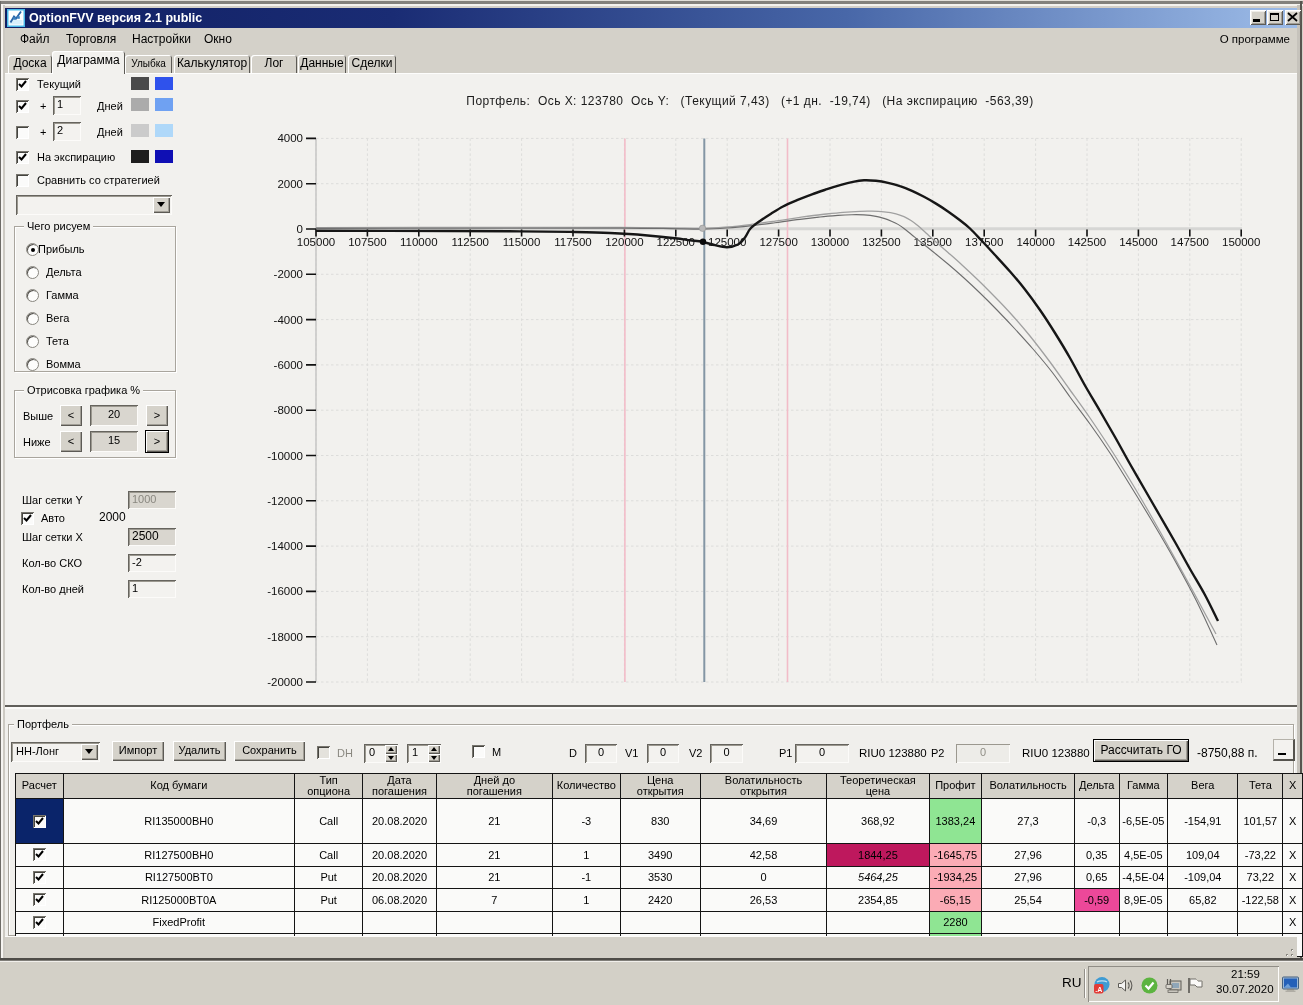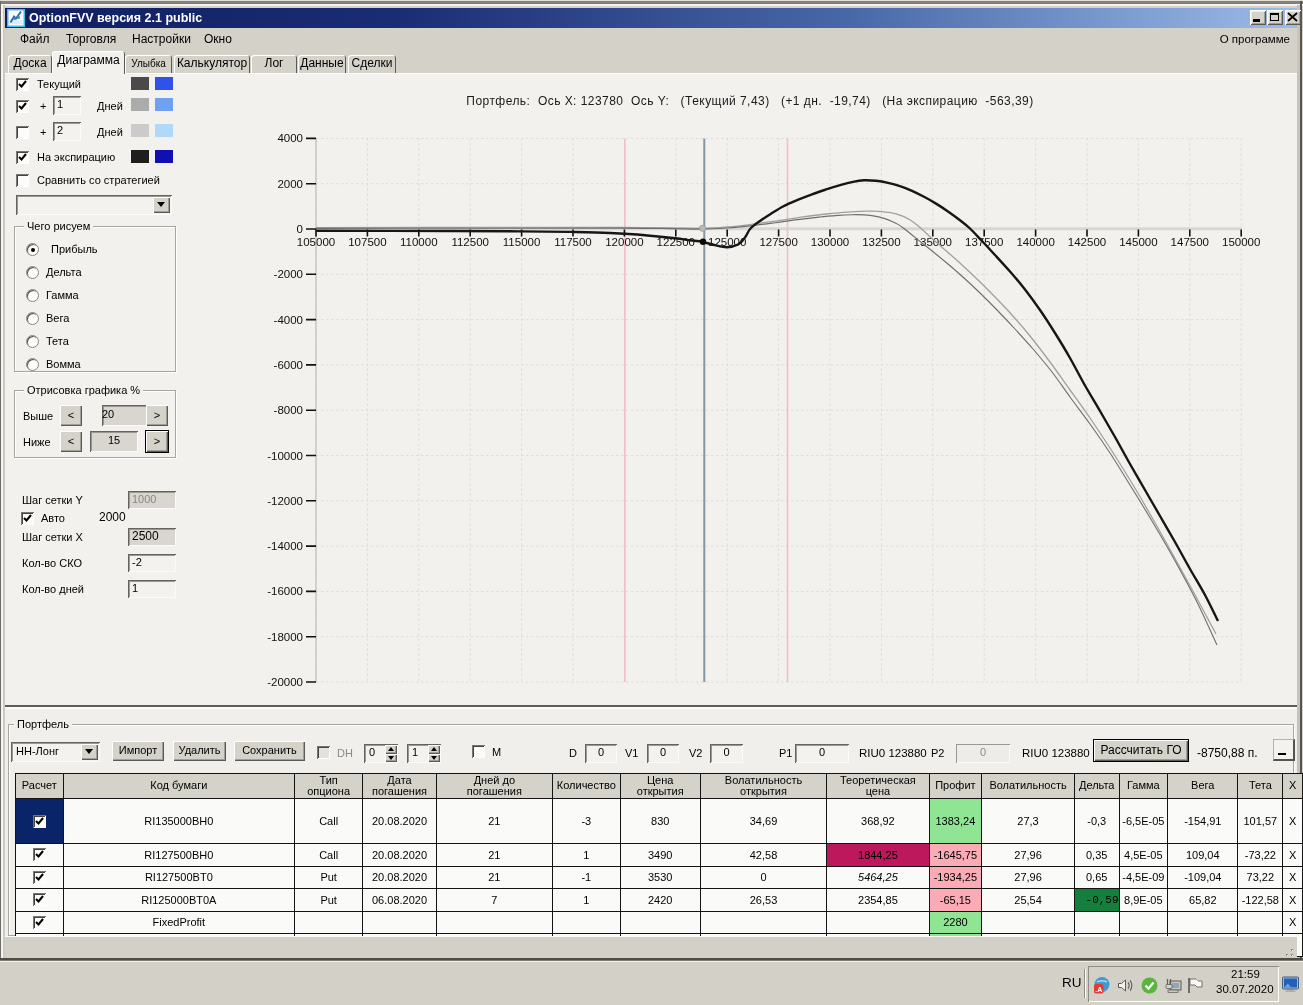--- a/index.html
+++ b/index.html
@@ -102,36 +102,36 @@
 <div class="btn ab" style="left:153px;top:197px;width:17px;height:16px">
     <svg width="9" height="6" viewBox="0 0 9 6" style="display:block;margin:5px auto 0">
       <path d="M0 0 L8 0 L4 5 Z" fill="#000"></path>
     </svg>
   </div>
 <div class="grp" style="left:14px;top:226px;width:162px;height:146px"></div>
 <div class="grplbl" style="left:24px;top:221px">Чего рисуем</div>
 <div class="radio" style="left:26px;top:243px">
     <div class="ab" style="left:3.5px;top:3.5px;width:4px;height:4px;border-radius:50%;background:#000"></div>
   </div>
-<div class="lbl" style="left:51px;top:243px">Прибыль</div>
+<div class="lbl" style="left:38px;top:243px">Прибыль</div>
 <div class="radio" style="left:26px;top:266px"></div>
 <div class="lbl" style="left:46px;top:266px">Дельта</div>
 <div class="radio" style="left:26px;top:289px"></div>
 <div class="lbl" style="left:46px;top:289px">Гамма</div>
 <div class="radio" style="left:26px;top:312px"></div>
 <div class="lbl" style="left:46px;top:312px">Вега</div>
 <div class="radio" style="left:26px;top:335px"></div>
 <div class="lbl" style="left:46px;top:335px">Тета</div>
 <div class="radio" style="left:26px;top:358px"></div>
 <div class="lbl" style="left:46px;top:358px">Вомма</div>
 <div class="grp" style="left:14px;top:390px;width:162px;height:68px"></div>
 <div class="grplbl" style="left:24px;top:385px">Отрисовка графика %</div>
 <div class="lbl" style="left:23px;top:410px">Выше</div>
 <div class="btn ab" style="left:60px;top:405px;width:22px;height:21px;line-height:20px">&lt;</div>
-<div class="edit ab" style="left:102px;top:405px;width:48px;height:21px;line-height:19px;text-align:left;background:#D9D6CF">20</div>
+<div class="edit ab" style="left:90px;top:405px;width:48px;height:21px;line-height:19px;text-align:center;background:#D9D6CF">20</div>
 <div class="btn ab" style="left:146px;top:405px;width:22px;height:21px;line-height:20px;">&gt;</div>
 <div class="lbl" style="left:23px;top:436px">Ниже</div>
 <div class="btn ab" style="left:60px;top:431px;width:22px;height:21px;line-height:20px">&lt;</div>
 <div class="edit ab" style="left:90px;top:431px;width:48px;height:21px;line-height:19px;text-align:center;background:#D9D6CF">15</div>
 <div class="btn ab" style="left:146px;top:431px;width:22px;height:21px;line-height:20px;outline:1px solid #000;">&gt;</div>
 <div class="lbl" style="left:22px;top:494px">Шаг сетки Y</div>
 <div class="edit ab" style="left:128px;top:491px;width:48px;height:18px;line-height:16px;padding-left:4px;background:#D9D6CF;color:#8A8880">1000</div>
 <div class="cb" style="left:21px;top:512px;background:#FBFBFA">
     <svg width="9" height="9" viewBox="0 0 9 9">
       <path d="M1 4 L3.5 6.5 L8 1" stroke="#000" stroke-width="2" fill="none"></path>
@@ -346,21 +346,21 @@
 <td style="border:1.5px solid #141414;text-align:center;padding:0;background:#FAFAF9;">Put</td>
 <td style="border:1.5px solid #141414;text-align:center;padding:0;background:#FAFAF9;">20.08.2020</td>
 <td style="border:1.5px solid #141414;text-align:center;padding:0;background:#FAFAF9;">21</td>
 <td style="border:1.5px solid #141414;text-align:center;padding:0;background:#FAFAF9;">-1</td>
 <td style="border:1.5px solid #141414;text-align:center;padding:0;background:#FAFAF9;">3530</td>
 <td style="border:1.5px solid #141414;text-align:center;padding:0;background:#FAFAF9;">0</td>
 <td style="border:1.5px solid #141414;text-align:center;padding:0;background:#FAFAF9;font-style:italic;">5464,25</td>
 <td style="border:1.5px solid #141414;text-align:center;padding:0;background:#FAFAF9;background:#FBABB5;">-1934,25</td>
 <td style="border:1.5px solid #141414;text-align:center;padding:0;background:#FAFAF9;">27,96</td>
 <td style="border:1.5px solid #141414;text-align:center;padding:0;background:#FAFAF9;">0,65</td>
-<td style="border:1.5px solid #141414;text-align:center;padding:0;background:#FAFAF9;">-4,5E-09</td>
+<td style="border:1.5px solid #141414;text-align:center;padding:0;background:#FAFAF9;">-4,5E-04</td>
 <td style="border:1.5px solid #141414;text-align:center;padding:0;background:#FAFAF9;">-109,04</td>
 <td style="border:1.5px solid #141414;text-align:center;padding:0;background:#FAFAF9;">73,22</td>
 <td style="border:1.5px solid #141414;text-align:center;padding:0;background:#FAFAF9;">X</td>
 </tr>
 <tr style="height:22.5px">
 <td style="border:1.5px solid #141414;text-align:center;padding:0;background:#FAFAF9;">
           <div style="position:relative;width:13px;height:13px;margin:0 auto;background:#FBFBFA;box-shadow:inset 1px 1px 0 #77756E,inset -1px -1px 0 #FFFFFF,inset 2px 2px 0 #45443F">
             <svg width="9" height="9" viewBox="0 0 9 9" style="position:absolute;left:2px;top:2px">
               <path d="M1 4 L3.5 6.5 L8 1" stroke="#000" stroke-width="2" fill="none"></path>
             </svg>
@@ -369,21 +369,21 @@
 <td style="border:1.5px solid #141414;text-align:center;padding:0;background:#FAFAF9;">RI125000BT0A</td>
 <td style="border:1.5px solid #141414;text-align:center;padding:0;background:#FAFAF9;">Put</td>
 <td style="border:1.5px solid #141414;text-align:center;padding:0;background:#FAFAF9;">06.08.2020</td>
 <td style="border:1.5px solid #141414;text-align:center;padding:0;background:#FAFAF9;">7</td>
 <td style="border:1.5px solid #141414;text-align:center;padding:0;background:#FAFAF9;">1</td>
 <td style="border:1.5px solid #141414;text-align:center;padding:0;background:#FAFAF9;">2420</td>
 <td style="border:1.5px solid #141414;text-align:center;padding:0;background:#FAFAF9;">26,53</td>
 <td style="border:1.5px solid #141414;text-align:center;padding:0;background:#FAFAF9;">2354,85</td>
 <td style="border:1.5px solid #141414;text-align:center;padding:0;background:#FAFAF9;background:#FBABB5;">-65,15</td>
 <td style="border:1.5px solid #141414;text-align:center;padding:0;background:#FAFAF9;">25,54</td>
-<td style="border:1.5px solid #141414;text-align:right;padding:0;background:#15803d;font-family:Liberation Mono, monospace;">-0,59</td>
+<td style="border:1.5px solid #141414;text-align:center;padding:0;background:#ec4899;">-0,59</td>
 <td style="border:1.5px solid #141414;text-align:center;padding:0;background:#FAFAF9;">8,9E-05</td>
 <td style="border:1.5px solid #141414;text-align:center;padding:0;background:#FAFAF9;">65,82</td>
 <td style="border:1.5px solid #141414;text-align:center;padding:0;background:#FAFAF9;">-122,58</td>
 <td style="border:1.5px solid #141414;text-align:center;padding:0;background:#FAFAF9;">X</td>
 </tr>
 <tr style="height:22.5px">
 <td style="border:1.5px solid #141414;text-align:center;padding:0;background:#FAFAF9;">
           <div style="position:relative;width:13px;height:13px;margin:0 auto;background:#FBFBFA;box-shadow:inset 1px 1px 0 #77756E,inset -1px -1px 0 #FFFFFF,inset 2px 2px 0 #45443F">
             <svg width="9" height="9" viewBox="0 0 9 9" style="position:absolute;left:2px;top:2px">
               <path d="M1 4 L3.5 6.5 L8 1" stroke="#000" stroke-width="2" fill="none"></path>

